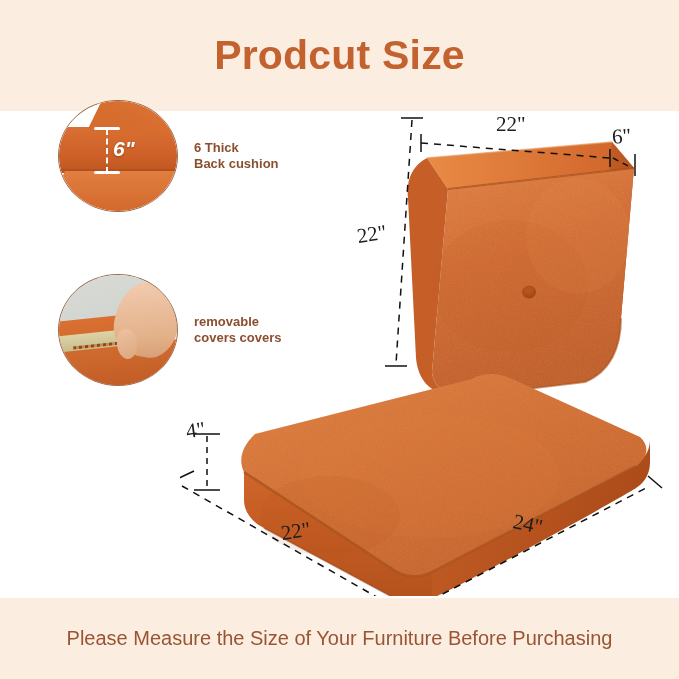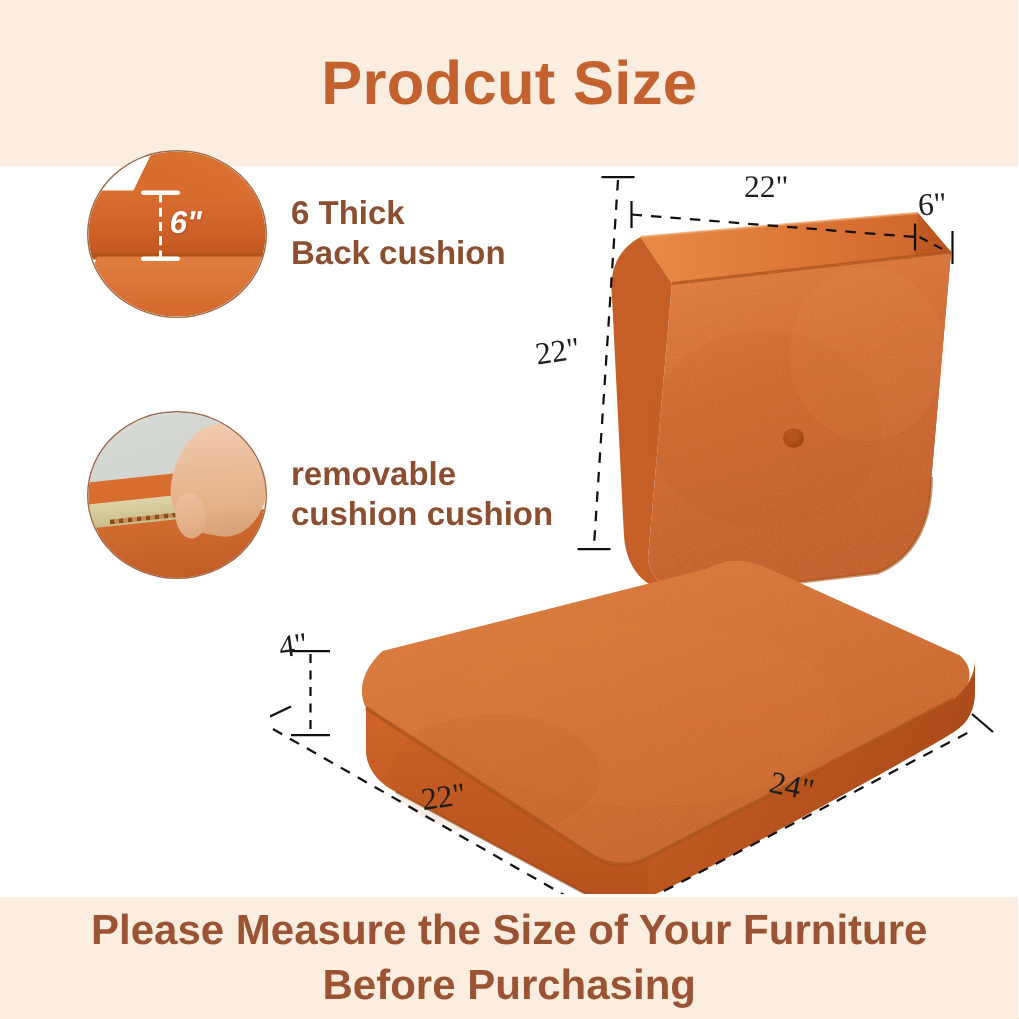--- a/index.html
+++ b/index.html
@@ -19,38 +19,38 @@
     text-align:center;
   }
   #header-band{top:0;height:111px;}
   #footer-band{top:598px;height:81px;flex-direction:column;}
 
   #page-title{
     font-size:41px;font-weight:bold;color:#c3622f;
     letter-spacing:.2px;line-height:1;
   }
   #footer-text{
-    font-size:28px;font-weight:bold;color:#9a5434;
+    font-size:20px;font-weight:normal;color:#9a5434;
     line-height:1.32;max-width:640px;
   }
 
   
   .feature{position:absolute;display:flex;align-items:center;}
   #feature-thickness{left:58px;top:100px;}
   #feature-covers{left:58px;top:274px;}
 
   .inset-circle{
     width:118px;height:110px;border-radius:50%;
     border:1.4px solid #9c6a4c;
     overflow:hidden;position:relative;flex:none;
     background:#fff;
   }
   .feature-label{
     margin-left:16px;
-    font-size:22px;font-weight:bold;color:#8b4f30;
+    font-size:13px;font-weight:bold;color:#8b4f30;
     line-height:1.22;white-space:pre-line;
   }
 
   
   .i1-bg{position:absolute;inset:0;background:#ffffff;}
   .i1-slab{
     position:absolute;left:-6px;top:26px;width:136px;height:46px;
     background:linear-gradient(180deg,#d96f34 0%,#cf6229 55%,#bf5620 100%);
   }
   .i1-top{
@@ -160,21 +160,21 @@
       <div class="i2-bg"></div>
       <div class="i2-cushion"></div>
       <div class="i2-foam"></div>
       <div class="i2-cushion2"></div>
       <div class="i2-zip"></div>
       <div class="i2-tab"></div>
       <div class="i2-hand"></div>
       <div class="i2-finger"></div>
     </div>
     <div class="feature-label">removable
-cushion cushion</div>
+covers covers</div>
   </div>
 
   <div id="product-figure">
     <svg viewBox="0 0 500 500" xmlns="http://www.w3.org/2000/svg">
       <defs>
         <linearGradient id="gBackFace" x1="0" y1="0" x2="0.3" y2="1">
           <stop offset="0%" stop-color="#e37e3c"></stop>
           <stop offset="45%" stop-color="#d4682c"></stop>
           <stop offset="100%" stop-color="#c25b23"></stop>
         </linearGradient>

